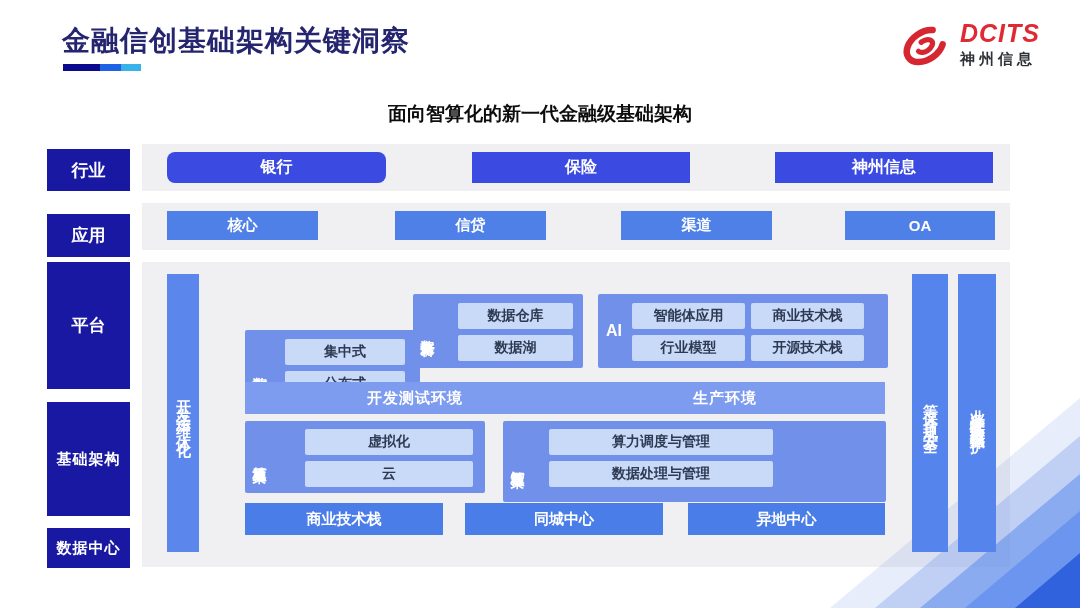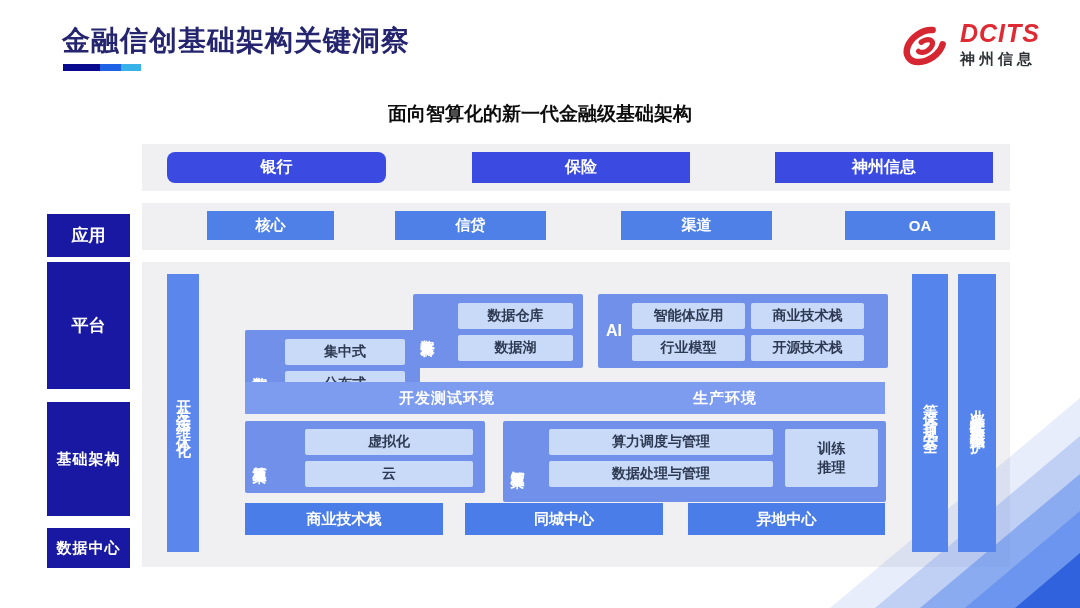--- a/index.html
+++ b/index.html
@@ -82,40 +82,41 @@
       </g>
     </svg>
     <div class="logo-text">
       <span class="logo-brand">DCITS</span>
       <span class="logo-company">神州信息</span>
     </div>
   </div>
 
   <div class="abs subtitle">面向智算化的新一代金融级基础架构</div>
 
+  <div class="abs side-box" style="top:149px;height:42px;">行业</div>
   <div class="abs side-box" style="top:214px;height:43px;">应用</div>
   <div class="abs side-box" style="top:262px;height:127px;">平台</div>
   <div class="abs side-box side-sm" style="top:402px;height:114px;">基础架构</div>
   <div class="abs side-box side-sm" style="top:528px;height:40px;">数据中心</div>
 
   <div class="abs strip" style="top:144px;height:47px;"></div>
   <div class="abs strip" style="top:203px;height:47px;"></div>
   <div class="abs strip" style="top:262px;height:305px;"></div>
 
   <div class="abs tri tri1"></div>
   <div class="abs tri tri2"></div>
   <div class="abs tri tri3"></div>
   <div class="abs tri tri4"></div>
   <div class="abs tri tri5"></div>
 
   <div class="abs btn btn-industry" style="left:167px;width:219px;border-radius:8px;">银行</div>
   <div class="abs btn btn-industry" style="left:472px;width:218px;">保险</div>
   <div class="abs btn btn-industry" style="left:775px;width:218px;">神州信息</div>
 
-  <div class="abs btn btn-app" style="left:167px;width:127px;margin-left:40px;">核心</div>
+  <div class="abs btn btn-app" style="left:167px;width:151px;">核心</div>
   <div class="abs btn btn-app" style="left:395px;width:151px;">信贷</div>
   <div class="abs btn btn-app" style="left:621px;width:151px;">渠道</div>
   <div class="abs btn btn-app" style="left:845px;width:150px;">OA</div>
 
   <div class="abs vbar bar-devops">
     <span class="vtext">开发运维一体化</span>
   </div>
   <div class="abs vbar bar-sec">
     <span class="vtext">等保合规安全</span>
   </div>
@@ -136,35 +137,32 @@
   </div>
 
   <div class="abs group" style="left:598px;top:294px;width:290px;height:74px;">
     <span style="position:absolute;left:8px;top:50%;transform:translateY(-50%);color:#fff;font-weight:800;font-size:16px;">AI</span>
     <div class="chip" style="left:34px;top:9px;width:113px;height:26px;">智能体应用</div>
     <div class="chip" style="left:153px;top:9px;width:113px;height:26px;">商业技术栈</div>
     <div class="chip" style="left:34px;top:41px;width:113px;height:26px;">行业模型</div>
     <div class="chip" style="left:153px;top:41px;width:113px;height:26px;">开源技术栈</div>
   </div>
 
-  <div class="abs btn btn-env" style="left:245px;width:340px;padding-left:32px;">开发测试环境</div>
+  <div class="abs btn btn-env" style="left:245px;width:340px;">开发测试环境</div>
   <div class="abs btn btn-env" style="left:565px;width:320px;">生产环境</div>
 
   <div class="abs group" style="left:245px;top:421px;width:240px;height:72px;">
     <span class="group-label" style="left:8px;font-size:14px;">通算框架</span>
     <div class="chip" style="left:60px;top:8px;width:168px;height:26px;">虚拟化</div>
     <div class="chip" style="left:60px;top:40px;width:168px;height:26px;">云</div>
   </div>
 
   <div class="abs group" style="left:503px;top:421px;width:383px;height:81px;">
     <span class="group-label" style="left:8px;font-size:14px;">智算框架</span>
     <div class="chip" style="left:46px;top:8px;width:224px;height:26px;">算力调度与管理</div>
     <div class="chip" style="left:46px;top:40px;width:224px;height:26px;">数据处理与管理</div>
-    <div class="chip" style="left:282px;top:8px;width:93px;height:58px;">
-      <span style="display:block;width:2.1em;word-break:break-all;line-height:1.35;text-align:center;">训练推理</span>
-    </div>
   </div>
 
   <div class="abs btn btn-center" style="left:245px;width:198px;">商业技术栈</div>
   <div class="abs btn btn-center" style="left:465px;width:198px;">同城中心</div>
   <div class="abs btn btn-center" style="left:688px;width:197px;">异地中心</div>
 
 </div>
 
 </body></html>

